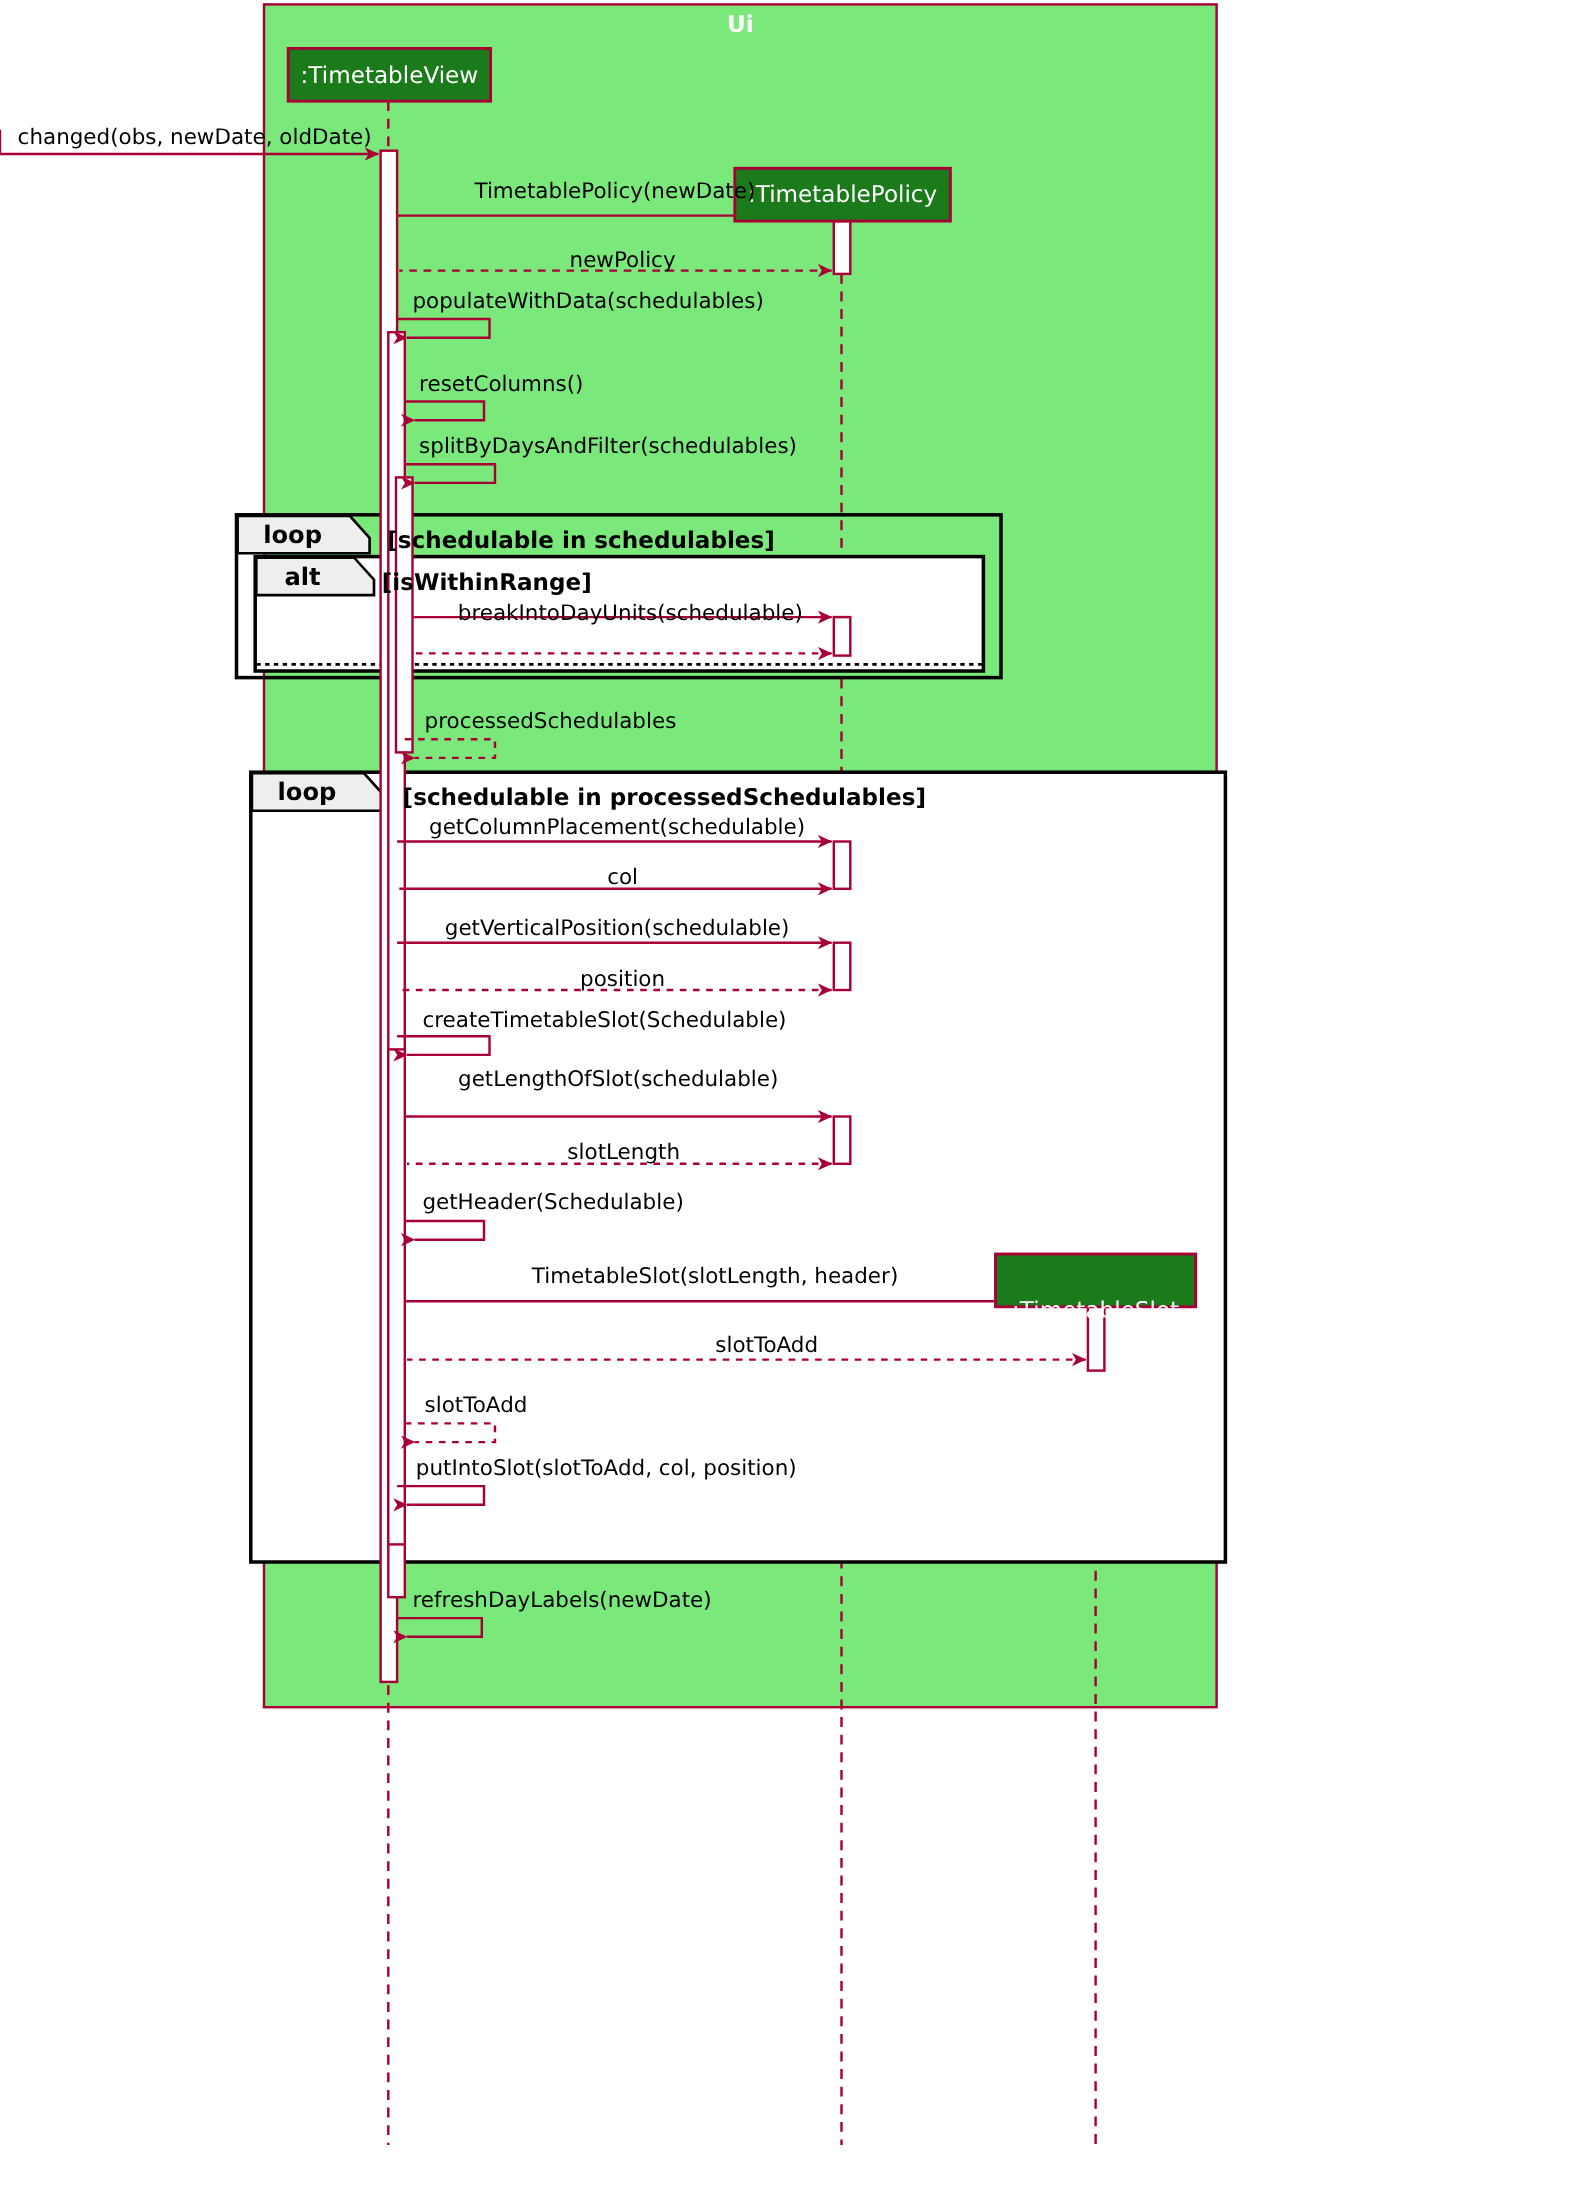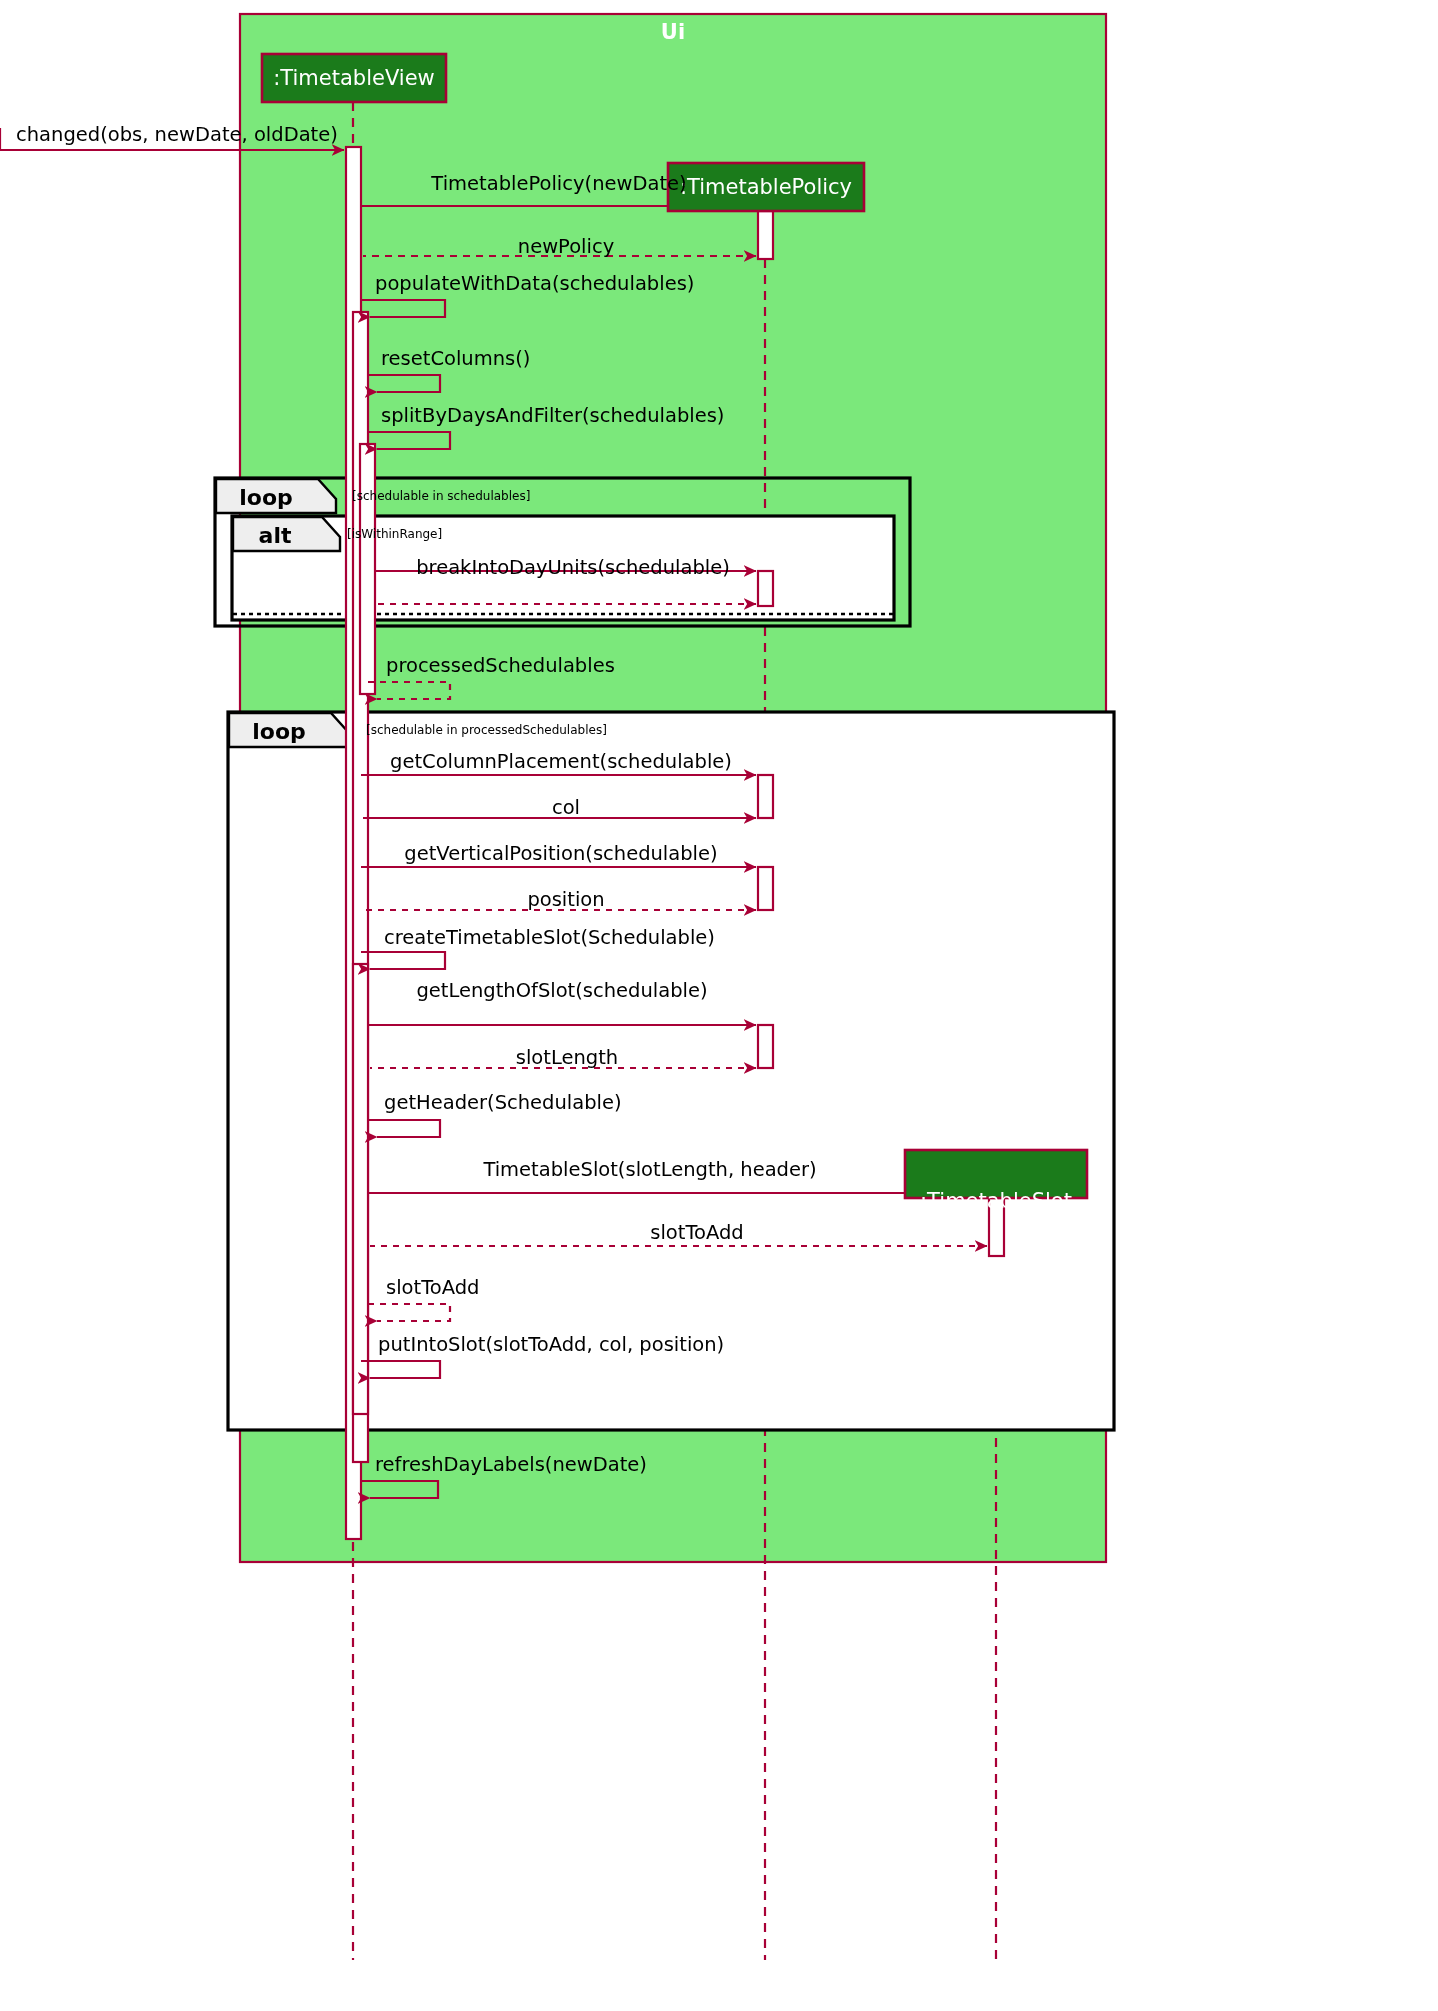--- a/index.html
+++ b/index.html
@@ -1,28 +1,28 @@
 <!DOCTYPE html>
 <html><head>
 <meta charset="utf-8">
 <style>
   html,body{margin:0;padding:0;background:#fff;}
   body{width:1438px;height:2011px;position:relative;
        font-family:"DejaVu Sans","Liberation Sans",sans-serif;}
-  #stage{position:absolute;left:0;top:10px;width:1438px;height:1950px;overflow:hidden;}
+  #stage{position:absolute;left:0;top:0;width:1438px;height:1950px;overflow:hidden;}
   svg{position:absolute;left:0;top:0;}
   .lbl{position:absolute;color:#000;font-size:19.5px;line-height:1;white-space:nowrap;}
   .lbl.c{transform:translateX(-50%);}
   .plabel{position:absolute;color:#fff;font-size:21px;white-space:nowrap;
           transform:translate(-50%,-50%);pointer-events:none;}
   .uilabel{position:absolute;color:#fff;font-size:21px;font-weight:bold;
            white-space:nowrap;transform:translateX(-50%);}
   .frlabel{position:absolute;font-size:22px;font-weight:bold;color:#000;
            white-space:nowrap;transform:translate(-50%,-50%);}
-  .frcond{position:absolute;font-size:12px;font-weight:normal;color:#000;
+  .frcond{position:absolute;font-size:21px;font-weight:bold;color:#000;
           white-space:nowrap;}
 </style>
 </head>
 <body>
 
 <div id="stage">
 
 <svg width="1438" height="2011">
   <defs>
     <marker id="ah" markerWidth="14" markerHeight="12" refX="12.5" refY="6" orient="auto" markerUnits="userSpaceOnUse">

